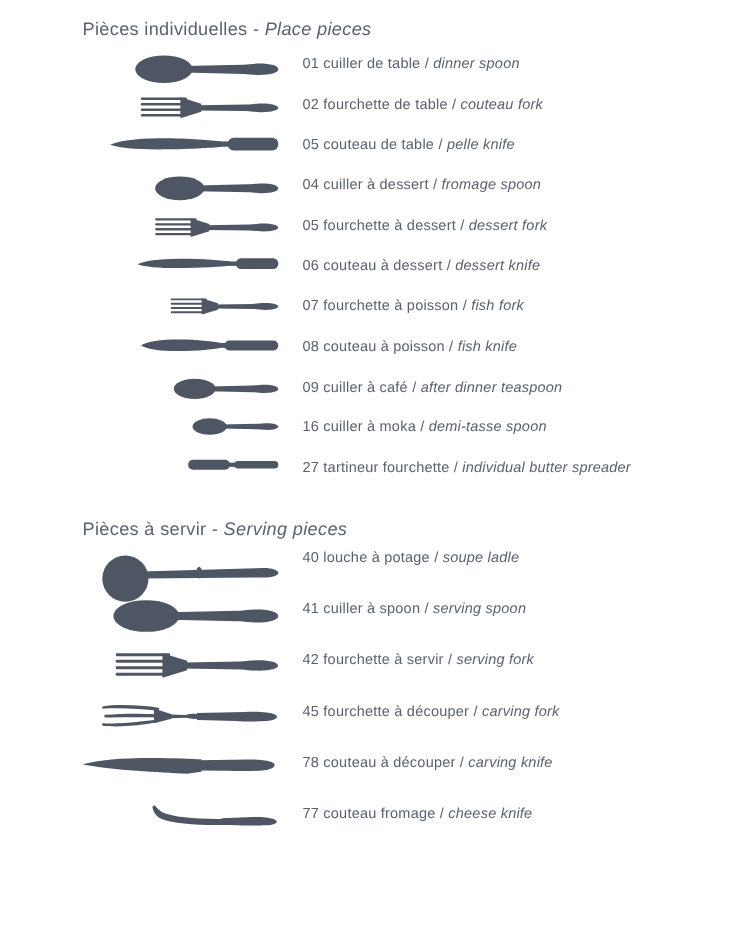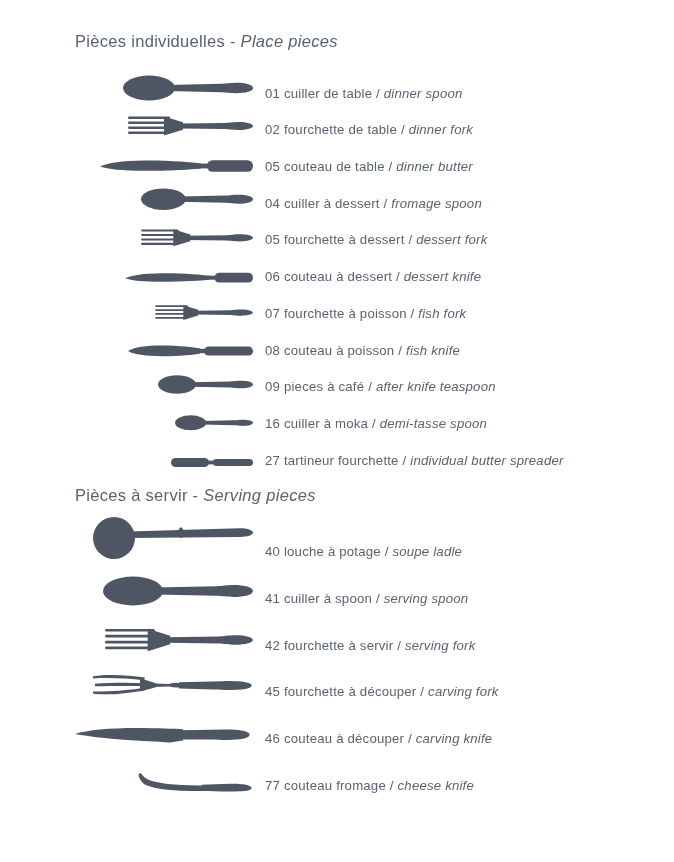--- a/index.html
+++ b/index.html
@@ -2,29 +2,29 @@
 <html style="--sil: #4f5663; --txt: #5a6270;"><head>
 <meta charset="utf-8">
 <style>
   html,body{margin:0;padding:0;}
   body{
     width:674px;height:862px;background:#ffffff;
     font-family:"Liberation Sans","DejaVu Sans",sans-serif;
     color:var(--txt,#5a6270);
     overflow:hidden;
   }
-  .page{padding:30px 0 0 75px;box-sizing:border-box;width:674px;height:618px;}
+  .page{padding:16px 0 0 75px;box-sizing:border-box;width:674px;height:618px;}
   .section-title{
     font-size:16.5px;font-weight:400;line-height:22px;margin:0;
     letter-spacing:0.3px;color:var(--txt,#5a6270);
   }
   .section-title .en, .lbl .en{font-style:italic;}
   .rows{margin-top:12px;}
   .rows.s2{margin-top:7px;}
-  .row{display:flex;align-items:flex-end;}
+  .row{display:flex;align-items:flex-start;gap:10px;}
   .s1 .row{height:36.7px;}
   .s2 .row{height:46.7px;}
   .sil{
     width:178px;min-width:178px;display:flex;justify-content:flex-end;
     align-items:center;
   }
   .sil svg{display:block;fill:var(--sil,#4f5663);overflow:visible;}
   .lbl{
     margin-left:12px;font-size:13.2px;letter-spacing:0.2px;
     white-space:nowrap;color:var(--txt,#5a6270);
@@ -107,30 +107,30 @@
         </span>
       <span class="lbl"><span>01</span> <span>cuiller de table</span> <span>/</span> <span class="en">dinner spoon</span></span>
     </div>
 
     <div class="row">
       <span class="sil">
           <svg width="125" height="22" viewBox="0 0 125 22">
             <use href="#sym-fork"></use>
           </svg>
         </span>
-      <span class="lbl"><span>02</span> <span>fourchette de table</span> <span>/</span> <span class="en">dinner fork</span></span>
+      <span class="lbl"><span>02</span> <span>fourchette de table</span> <span>/</span> <span class="en">couteau fork</span></span>
     </div>
 
     <div class="row">
       <span class="sil">
           <svg width="153" height="16" viewBox="0 0 153 16">
             <use href="#sym-knife"></use>
           </svg>
         </span>
-      <span class="lbl"><span>05</span> <span>couteau de table</span> <span>/</span> <span class="en">dinner butter</span></span>
+      <span class="lbl"><span>05</span> <span>couteau de table</span> <span>/</span> <span class="en">pelle knife</span></span>
     </div>
 
     <div class="row">
       <span class="sil">
           <svg width="112" height="22.4" viewBox="0 0 130 26">
             <use href="#sym-spoon"></use>
           </svg>
         </span>
       <span class="lbl"><span>04</span> <span>cuiller à dessert</span> <span>/</span> <span class="en">fromage spoon</span></span>
     </div>
@@ -170,21 +170,21 @@
         </span>
       <span class="lbl"><span>08</span> <span>couteau à poisson</span> <span>/</span> <span class="en">fish knife</span></span>
     </div>
 
     <div class="row">
       <span class="sil">
           <svg width="95" height="19" viewBox="0 0 130 26">
             <use href="#sym-spoon"></use>
           </svg>
         </span>
-      <span class="lbl"><span>09</span> <span>pieces à café</span> <span>/</span> <span class="en">after knife teaspoon</span></span>
+      <span class="lbl"><span>09</span> <span>cuiller à café</span> <span>/</span> <span class="en">after dinner teaspoon</span></span>
     </div>
 
     <div class="row">
       <span class="sil">
           <svg width="78" height="15.6" viewBox="0 0 130 26">
             <use href="#sym-spoon"></use>
           </svg>
         </span>
       <span class="lbl"><span>16</span> <span>cuiller à moka</span> <span>/</span> <span class="en">demi-tasse spoon</span></span>
     </div>
@@ -239,21 +239,21 @@
         </span>
       <span class="lbl"><span>45</span> <span>fourchette à découper</span> <span>/</span> <span class="en">carving fork</span></span>
     </div>
 
     <div class="row">
       <span class="sil">
           <svg width="178" height="22" viewBox="0 0 178 22">
             <use href="#sym-carvknife"></use>
           </svg>
         </span>
-      <span class="lbl"><span>46</span> <span>couteau à découper</span> <span>/</span> <span class="en">carving knife</span></span>
+      <span class="lbl"><span>78</span> <span>couteau à découper</span> <span>/</span> <span class="en">carving knife</span></span>
     </div>
 
 
     <div class="row">
       <span class="sil">
           <svg width="115" height="20" viewBox="0 0 115 20">
             <use href="#sym-cheeseknife"></use>
           </svg>
         </span>
       <span class="lbl"><span>77</span> <span>couteau fromage</span> <span>/</span> <span class="en">cheese knife</span></span>

